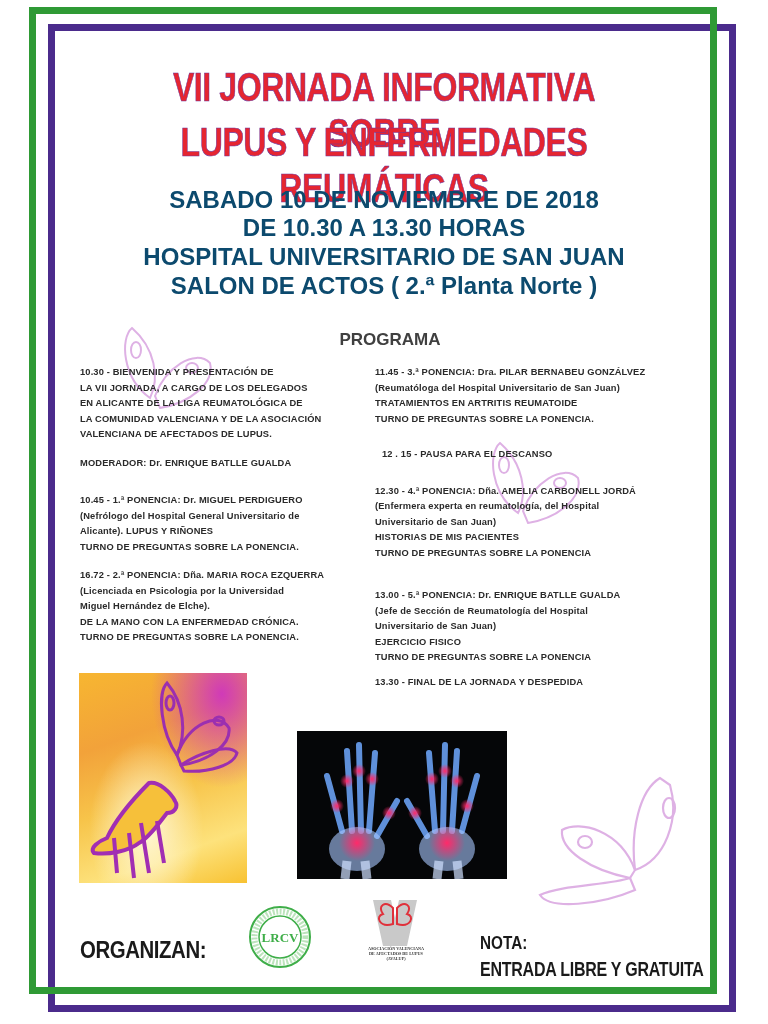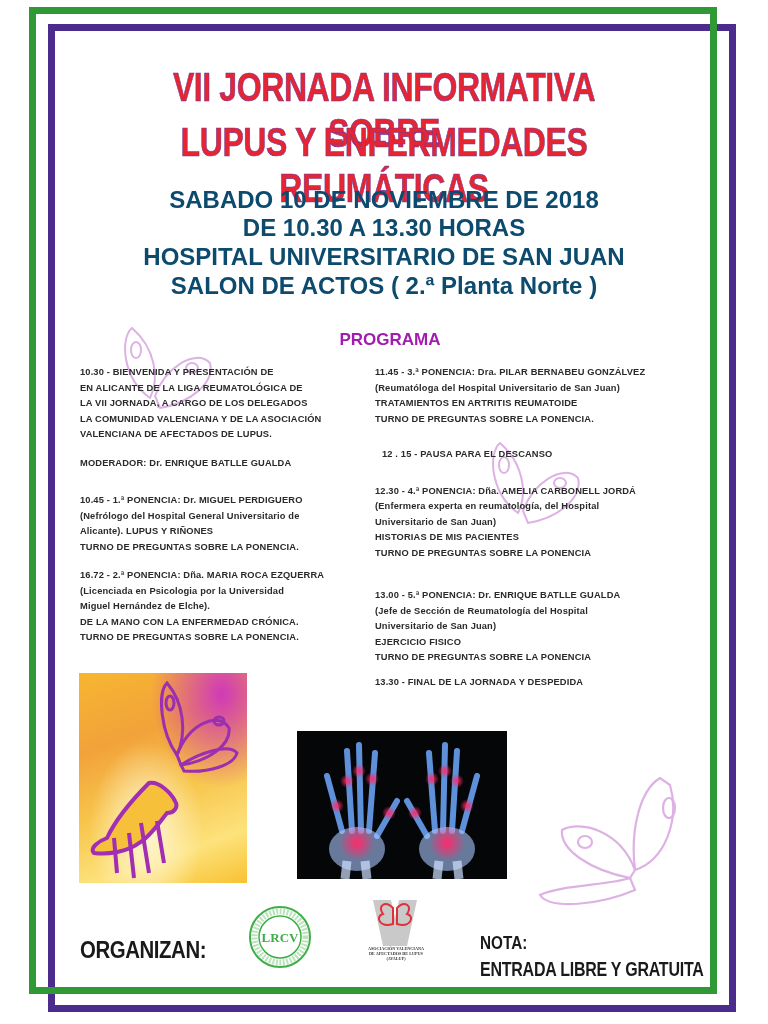--- a/index.html
+++ b/index.html
@@ -13,21 +13,21 @@
     transform:scaleX(0.80); transform-origin:center; letter-spacing:-0.5px;
     -webkit-text-stroke:0.6px #6a3aa0; z-index:3; }
   .title.l1 { top:64px; }
   .title.l2 { top:119px; }
 
   .sub { position:absolute; left:60px; width:648px; text-align:center; color:#0c4a6e;
     font-weight:bold; font-size:24px; line-height:30px; z-index:3; }
   .sub.s1 { top:185px; } .sub.s2 { top:213px; } .sub.s3 { top:242px; } .sub.s4 { top:271px; }
 
   .prog-head { position:absolute; left:300px; width:180px; top:330px; text-align:center;
-    font-weight:bold; font-size:17px; color:#a21caf; z-index:3; }
+    font-weight:bold; font-size:17px; color:#404040; z-index:3; }
 
   .col { position:absolute; z-index:3; }
   .col-left { left:80px; top:365px; width:290px; }
   .col-right { left:375px; top:365px; width:320px; }
   .block { margin:0; }
   .line { font-size:9.3px; font-weight:bold; color:#2a2a2a; line-height:15.5px; white-space:nowrap; letter-spacing:0.15px; }
 
   .wm { position:absolute; z-index:2; opacity:0.9; }
 
   .img-wolf { position:absolute; left:79px; top:673px; width:168px; height:210px; z-index:3;
@@ -86,22 +86,22 @@
     <ellipse cx="55" cy="72" rx="7" ry="6"></ellipse>
     <path d="M100 108 C80 115, 30 115, 10 125 C20 140, 70 135, 105 120 Z"></path>
   </g>
 </svg>
 
 <div class="prog-head">PROGRAMA</div>
 
 <div class="col col-left">
   <div class="block">
     <div class="line">10.30 - BIENVENIDA Y PRESENTACIÓN DE</div>
+    <div class="line">LA VII JORNADA, A CARGO DE LOS DELEGADOS</div>
     <div class="line">EN ALICANTE DE LA LIGA REUMATOLÓGICA DE</div>
-    <div class="line">LA VII JORNADA, A CARGO DE LOS DELEGADOS</div>
     <div class="line">LA COMUNIDAD VALENCIANA Y DE LA ASOCIACIÓN</div>
     <div class="line">VALENCIANA DE AFECTADOS DE LUPUS.</div>
   </div>
   <div class="block" style="margin-top:13px;">
     <div class="line">MODERADOR: Dr. ENRIQUE BATLLE GUALDA</div>
   </div>
   <div class="block" style="margin-top:22px;">
     <div class="line">10.45 - 1.ª PONENCIA: Dr. MIGUEL PERDIGUERO</div>
     <div class="line">(Nefrólogo del Hospital General Universitario de</div>
     <div class="line">Alicante). LUPUS Y RIÑONES</div>

